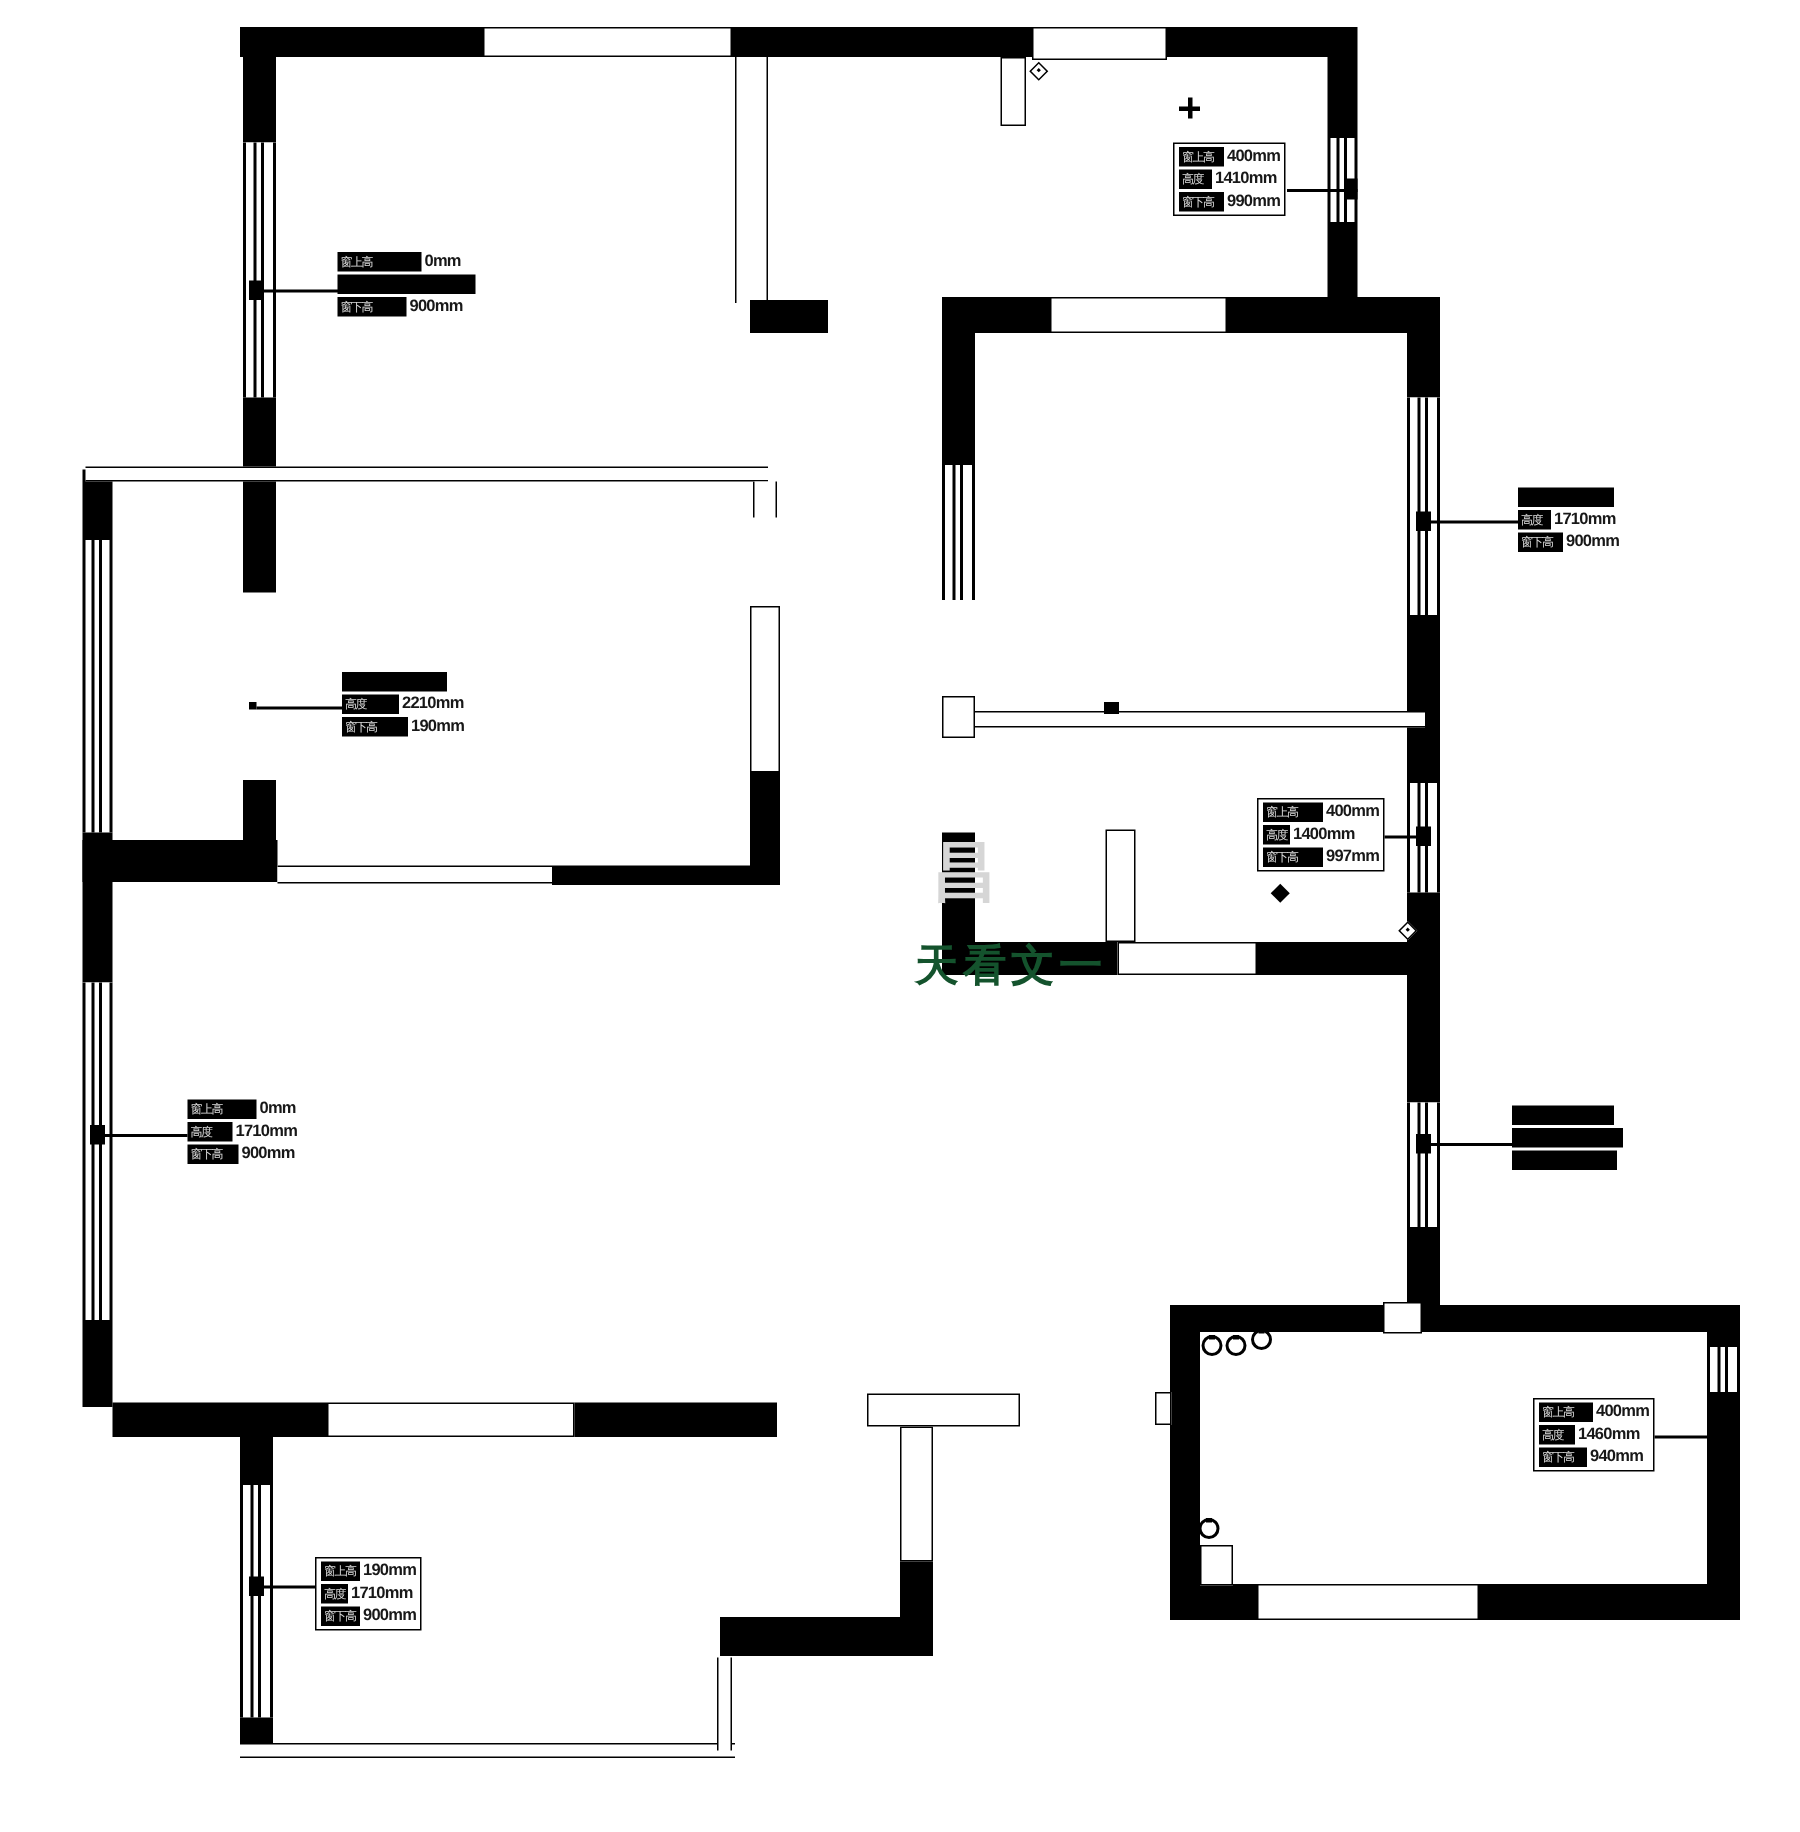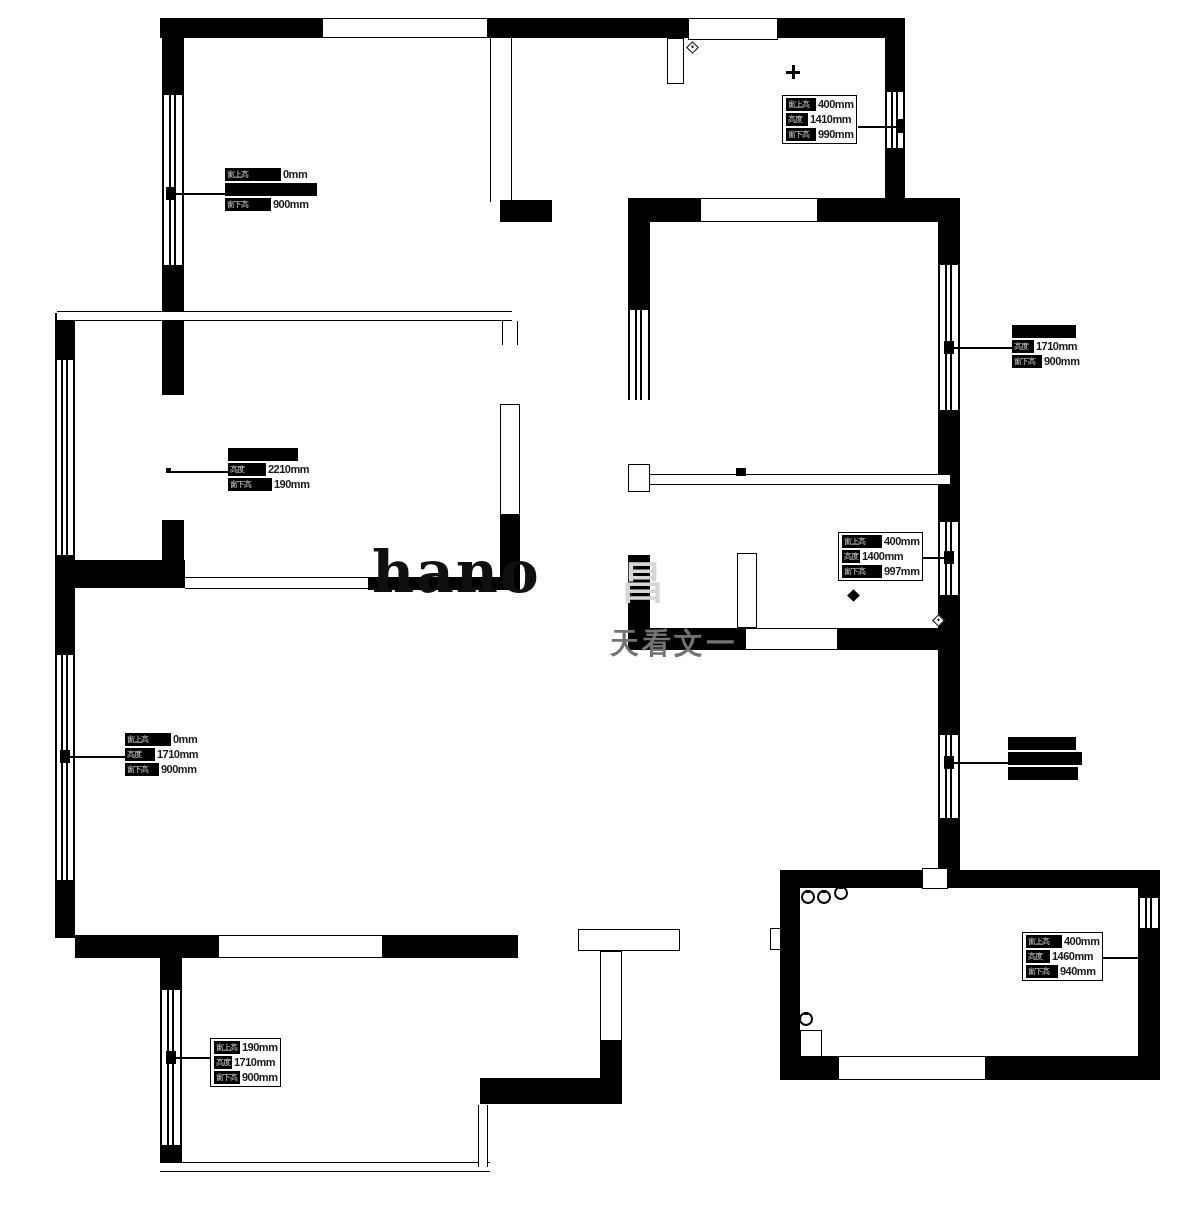--- a/index.html
+++ b/index.html
@@ -31,21 +31,21 @@
   .diaf{position:absolute;width:9px;height:9px;background:#000;transform:rotate(45deg);z-index:5;}
   .plus{position:absolute;width:14px;height:14px;z-index:5;}
   .plus::before{content:"";position:absolute;left:0;right:0;top:6px;height:2.5px;background:#000;}
   .plus::after{content:"";position:absolute;top:0;bottom:0;left:6px;width:2.5px;background:#000;}
   .circ{position:absolute;width:10px;height:10px;border:2px solid #000;border-radius:50%;background:#fff;z-index:5;box-sizing:content-box;}
   .circ::after{content:"";position:absolute;left:3px;top:-2px;width:4px;height:3px;background:#000;}
   
   .wm{position:absolute;pointer-events:none;z-index:9;white-space:nowrap;}
   .wm-latin{font-family:"DejaVu Serif","Liberation Serif",serif;font-weight:700;font-size:58px;color:#101010;letter-spacing:2px;}
   .wm-block{font-weight:700;font-size:44px;color:#d6d6d6;line-height:1;}
-  .wm-line{font-weight:700;font-size:29px;color:#737373;letter-spacing:3px;}
+  .wm-line{font-weight:700;font-size:29px;color:#14532d;letter-spacing:3px;}
 </style>
 </head>
 <body>
 
 <div id="plan">
 
   <div class="b" style="left:160px;top:18px;width:162px;height:20px"></div>
   <div class="ow" style="left:322px;top:18px;width:166px;height:20px"></div>
   <div class="b" style="left:488px;top:18px;width:200px;height:20px"></div>
   <div class="ow" style="left:688px;top:18px;width:90px;height:22px"></div>
@@ -278,17 +278,16 @@
 
   <div class="dia" style="left:688px;top:43px"></div>
   <div class="plus" style="left:786px;top:65px"></div>
   <div class="diaf" style="left:849px;top:591px"></div>
   <div class="dia" style="left:934px;top:616px"></div>
   <div class="circ" style="left:801px;top:890px"></div>
   <div class="circ" style="left:817px;top:890px"></div>
   <div class="circ" style="left:834px;top:886px"></div>
   <div class="circ" style="left:799px;top:1012px"></div>
 
-  <div class="wm wm-latin" style="left:372px;top:538px">hano</div>
   <div class="wm wm-block" style="left:621px;top:560px">昌</div>
   <div class="wm wm-line" style="left:610px;top:624px">天看文一</div>
 
 </div>
 
 </body></html>

